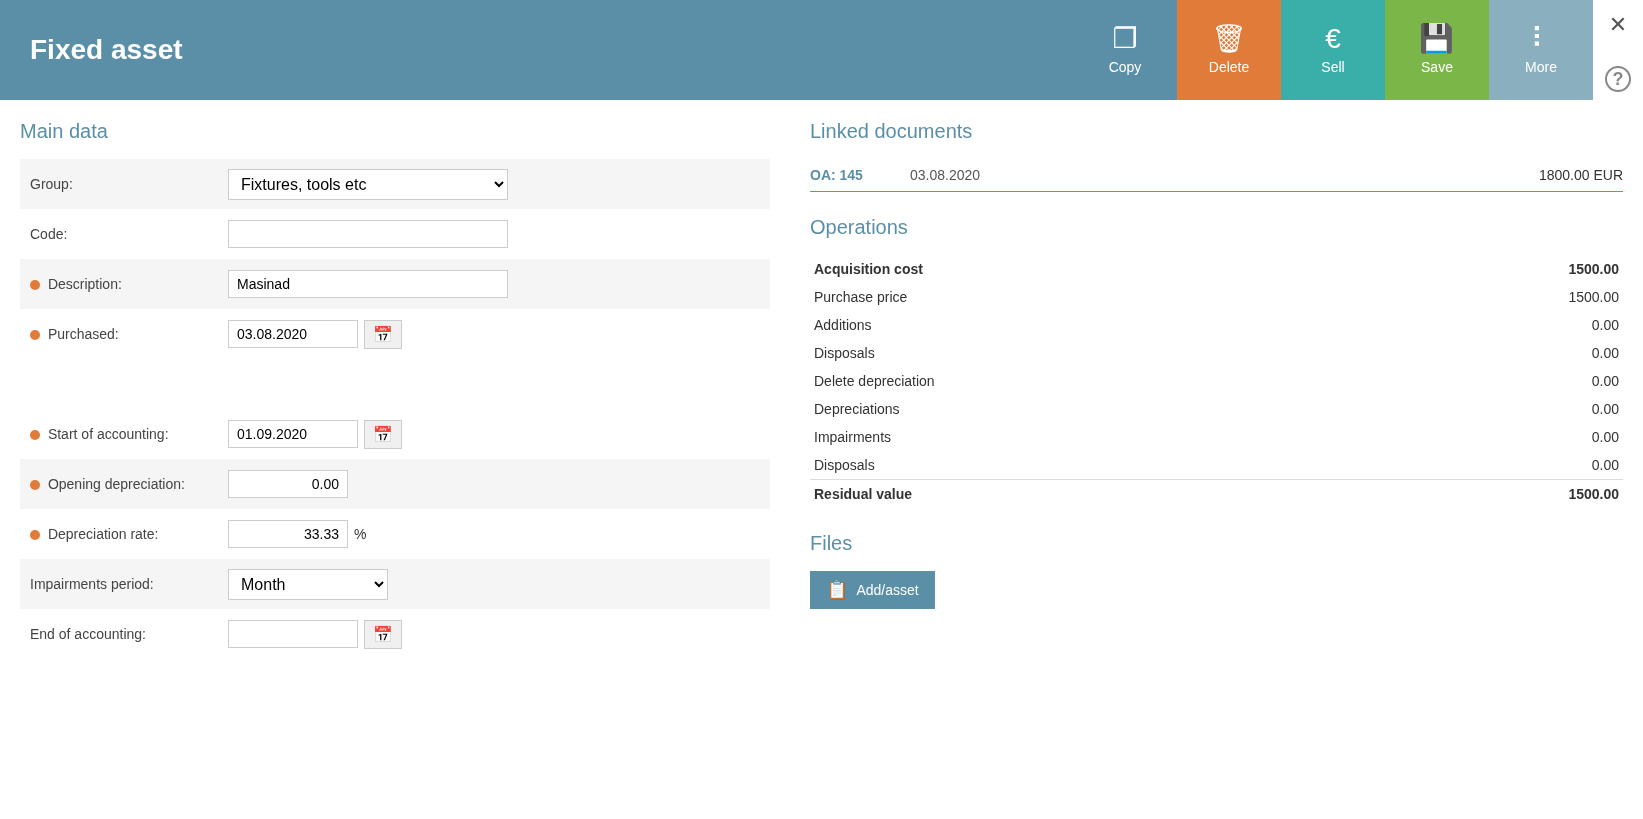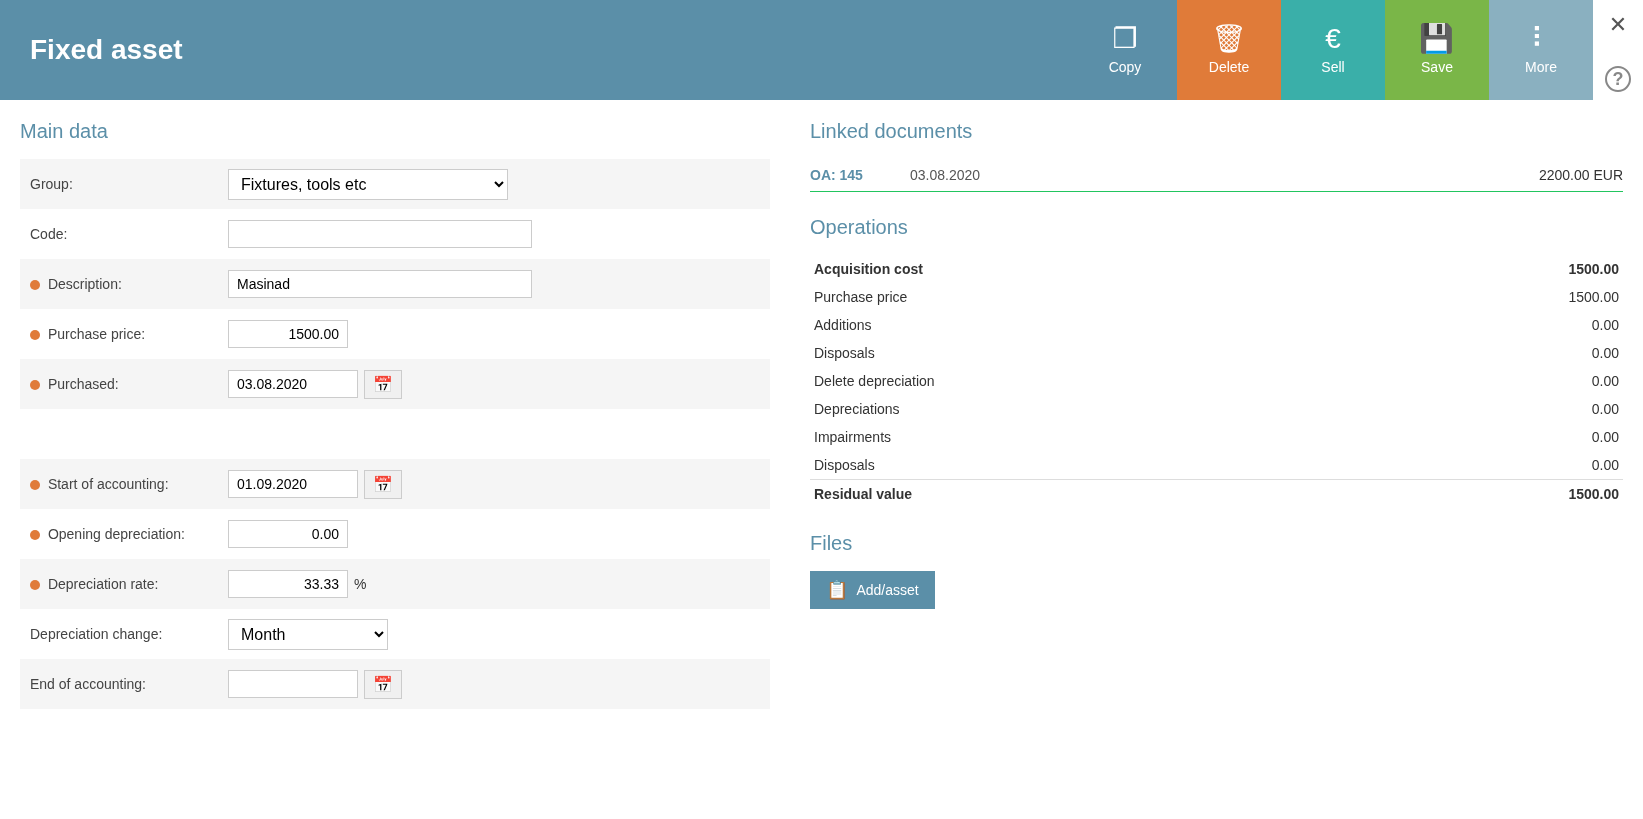--- a/index.html
+++ b/index.html
@@ -156,21 +156,21 @@
       background: #e07b39;
       border-radius: 50%;
       margin-right: 4px;
       vertical-align: middle;
     }
 
     .form-input {
       border: 1px solid #ccc;
       padding: 5px 8px;
       font-size: 14px;
-      width: 304px;
+      width: 280px;
       outline: none;
     }
 
     .form-select {
       border: 1px solid #ccc;
       padding: 5px 8px;
       font-size: 16px;
       width: 280px;
       outline: none;
       background: #fff;
@@ -336,29 +336,20 @@
         <tr>
           <td class="label">
             <span class="required-dot"></span>
             <span>Description:</span>
           </td>
           <td class="field">
             <input type="text" class="form-input" value="Masinad" style="">
           </td>
         </tr>
 
-        <tr>
-          <td class="label">
-            <span class="required-dot"></span>
-            <span>Purchase price:</span>
-          </td>
-          <td class="field">
-            <input type="text" class="price-input" value="1500.00" style="">
-          </td>
-        </tr>
 
         <tr>
           <td class="label">
             <span class="required-dot"></span>
             <span>Purchased:</span>
           </td>
           <td class="field">
             <div class="date-field">
               <input type="text" class="date-input" value="03.08.2020" style="">
               <button class="calendar-btn">📅</button>
@@ -400,21 +391,21 @@
           </td>
           <td class="field">
             <div class="rate-field">
               <input type="text" class="price-input" value="33.33" style="">
               <span>%</span>
             </div>
           </td>
         </tr>
 
         <tr>
-          <td class="label">Depreciation change:</td>
+          <td class="label">Impairments period:</td>
           <td class="field">
             <select class="form-select" style="width:160px;">
               <option>Month</option>
               <option>Year</option>
               <option>Quarter</option>
             </select>
           </td>
         </tr>
 
         <tr>
@@ -430,21 +421,21 @@
     </table>
   </div>
 
   <div class="right-panel">
 
     <div class="section-title">Linked documents</div>
     <div>
       <div class="linked-doc-row">
         <a class="linked-doc-link" href="#">OA: 145</a>
         <span class="linked-doc-date">03.08.2020</span>
-        <span class="linked-doc-amount">2200.00 EUR</span>
+        <span class="linked-doc-amount">1800.00 EUR</span>
       </div>
     </div>
 
     <div class="section-title" style="margin-top:24px;">Operations</div>
     <table class="operations-table">
       <tbody id="operations-tbody">
       <tr class="bold-row">
             <td>Acquisition cost</td>
             <td>1500.00</td>
           </tr>

